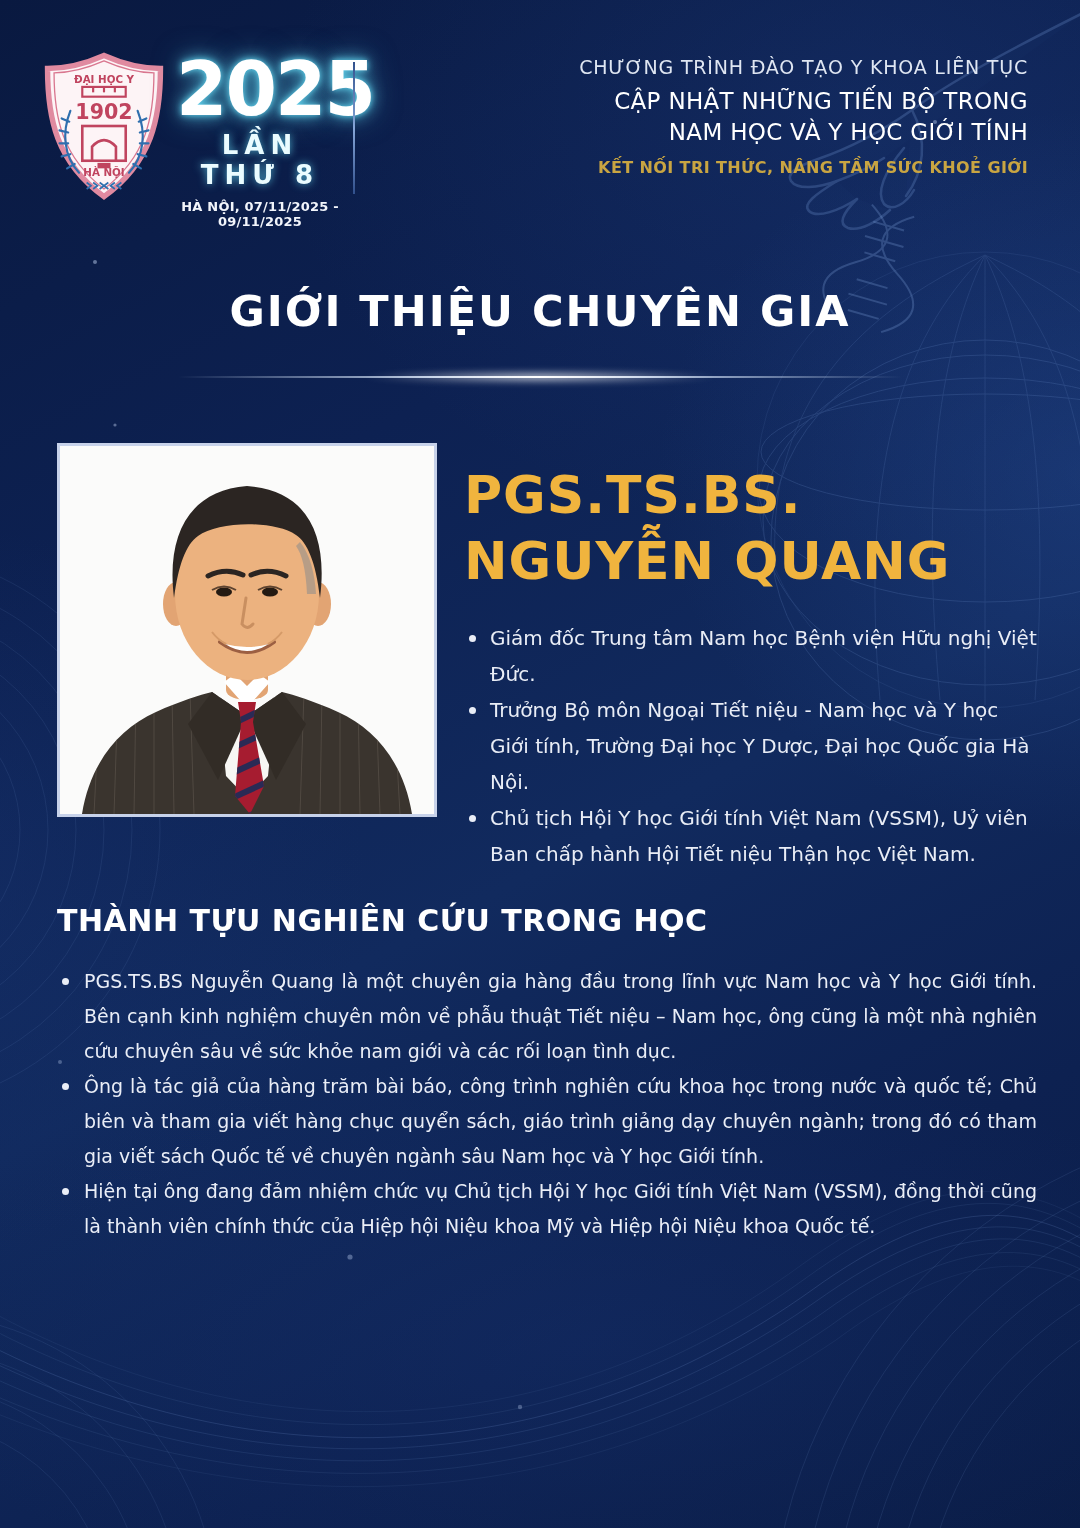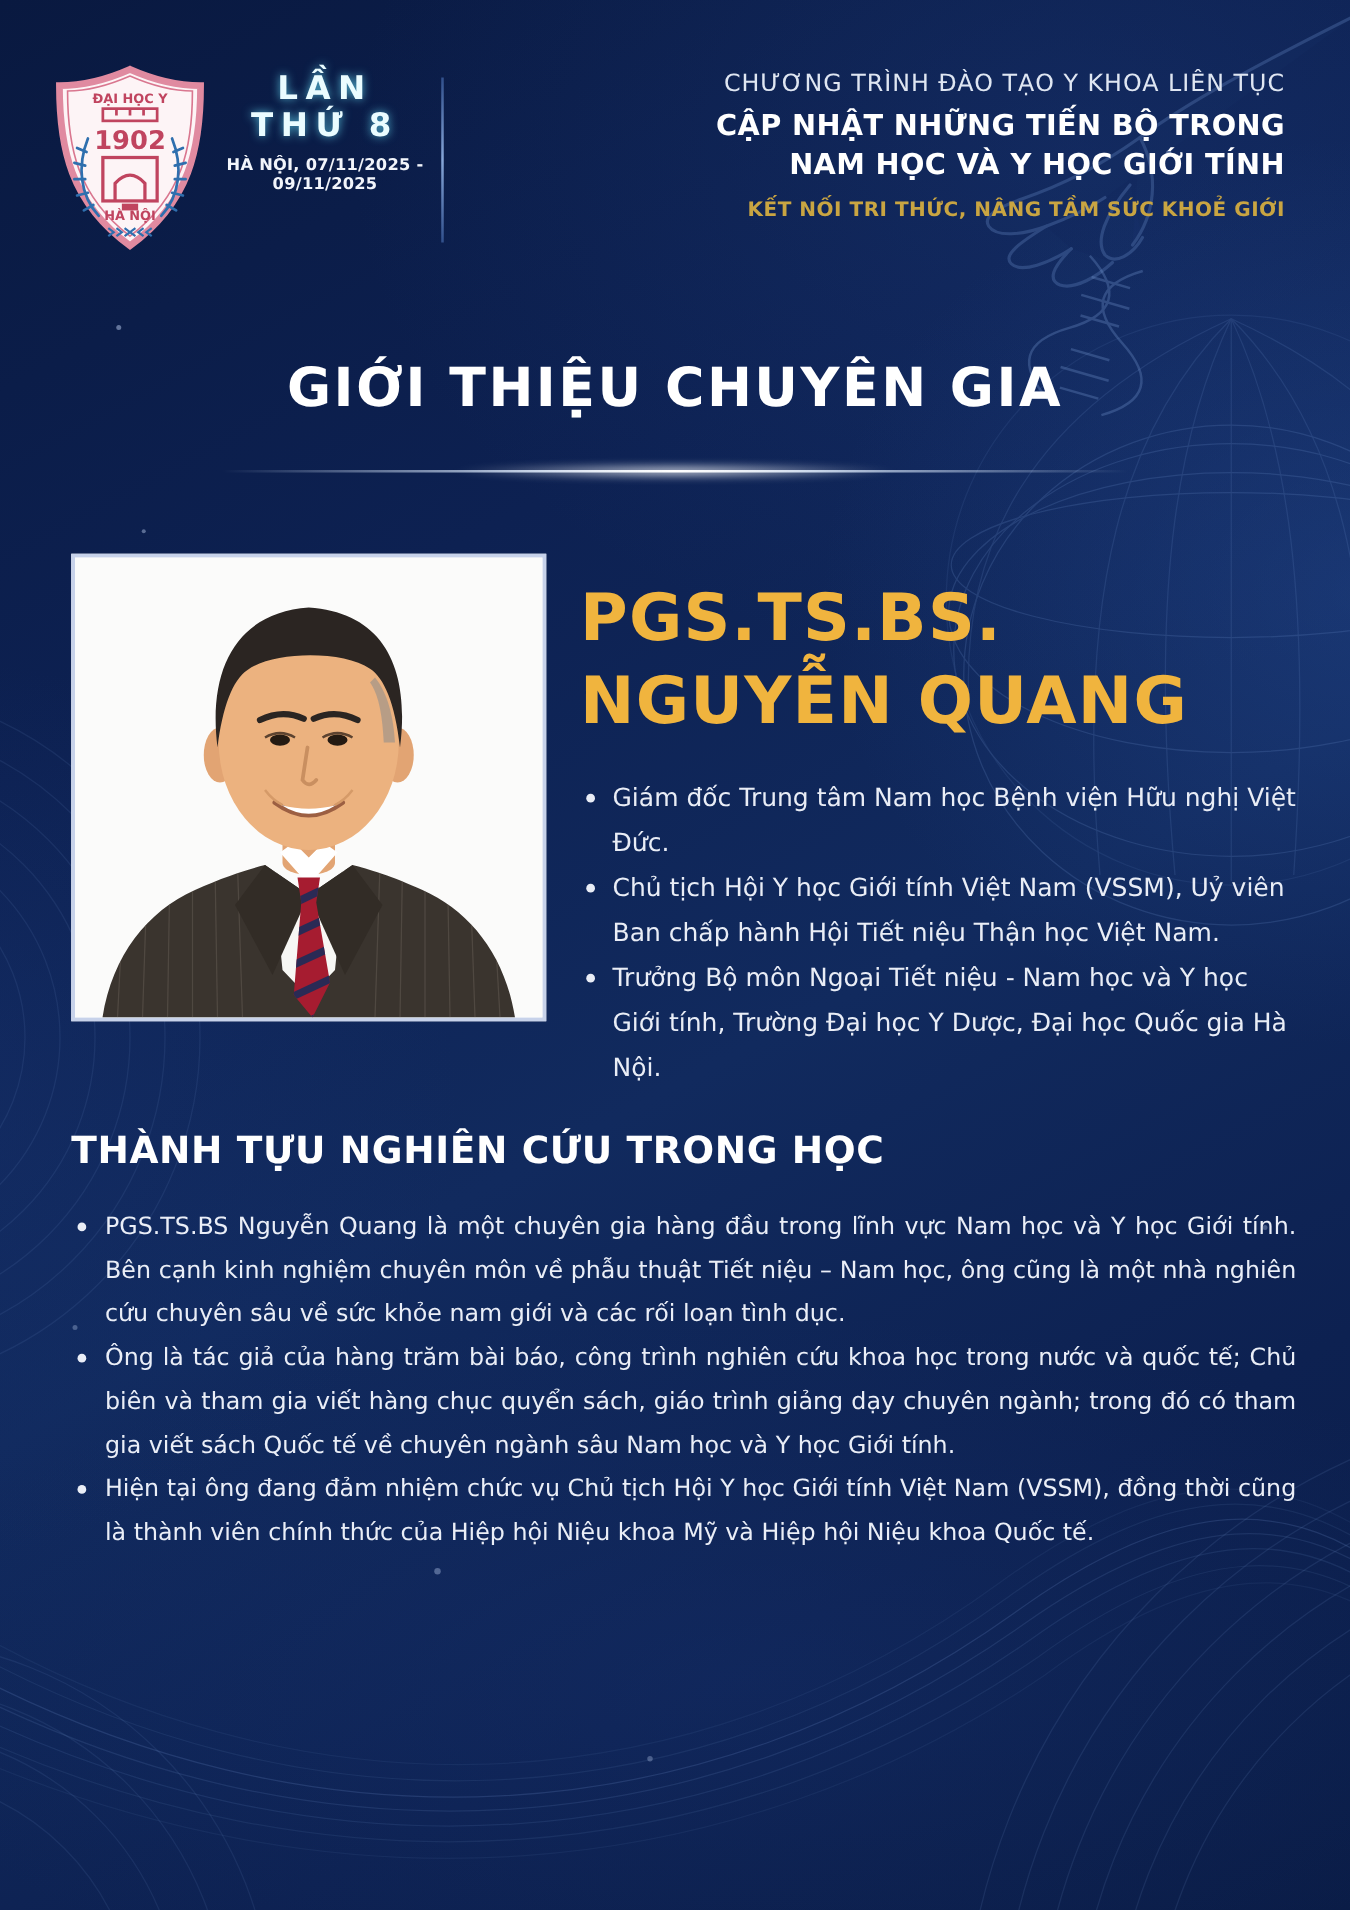--- a/index.html
+++ b/index.html
@@ -25,21 +25,21 @@
   }
   .edition-label{
     margin-top:4px;font-size:26px;font-weight:800;letter-spacing:6px;color:#eafcff;
     text-shadow:0 0 8px rgba(99,216,241,.8);
   }
   .edition-dates{margin-top:9px;font-size:13px;font-weight:700;color:#f2f5fb;letter-spacing:.2px;}
   .v-divider{position:absolute;left:353px;top:62px;width:2px;height:132px;
     background:linear-gradient(#31508c,#86a6d8,#31508c);}
   .program{position:absolute;left:368px;top:56px;width:660px;text-align:right;}
   .program-kicker{font-size:19px;color:#dfe6f2;letter-spacing:.8px;}
-  .program-title{margin-top:8px;font-size:23px;font-weight:700;line-height:1.34;letter-spacing:.3px;color:#ffffff;}
+  .program-title{margin-top:8px;font-size:23px;font-weight:400;line-height:1.34;letter-spacing:.3px;color:#ffffff;}
   .program-tagline{margin-top:10px;font-size:16px;font-weight:700;color:#c9a542;letter-spacing:.4px;}
 
   
   .page-title{position:absolute;left:0;right:0;top:286px;margin:0;text-align:center;
     font-size:43px;font-weight:800;letter-spacing:2px;color:#ffffff;}
   .glow-line{position:absolute;left:178px;top:376px;width:724px;height:2px;
     background:linear-gradient(to right,rgba(190,210,245,0),rgba(220,235,255,.85) 35%,#ffffff 50%,rgba(220,235,255,.85) 65%,rgba(190,210,245,0));}
   .glow-line::before{content:"";position:absolute;left:25%;right:25%;top:-6px;height:14px;border-radius:50%;
     background:radial-gradient(ellipse at center,rgba(255,255,255,.75),rgba(255,255,255,0) 70%);filter:blur(3px);}
 
@@ -173,20 +173,21 @@
         <path d="M92,66 l7,-3 M93,76 l8,-2 M93,86 l8,0 M91,96 l8,2 M87,105 l7,4"></path>
       </g>
       <text x="60" y="116" text-anchor="middle" font-size="9.5" font-weight="bold" fill="#c0445f">HÀ NỘI</text>
       <g stroke="#2f6fae" stroke-width="1.6" fill="none">
         <path d="M44,122 l4,3 -4,3 M50,122 l4,3 -4,3 M56,122 l4,3 -4,3"></path>
         <path d="M76,122 l-4,3 4,3 M70,122 l-4,3 4,3 M64,122 l-4,3 4,3"></path>
       </g>
     </svg>
 
     <div class="edition">
+      <div class="edition-year">2025</div>
       <div class="edition-label">LẦN THỨ 8</div>
       <div class="edition-dates">HÀ NỘI, 07/11/2025 - 09/11/2025</div>
     </div>
 
     <div class="v-divider"></div>
 
     <div class="program">
       <div class="program-kicker">CHƯƠNG TRÌNH ĐÀO TẠO Y KHOA LIÊN TỤC</div>
       <div class="program-title">
         <div>CẬP NHẬT NHỮNG TIẾN BỘ TRONG</div>
@@ -269,22 +270,22 @@
     </svg>
   </figure>
 
   <div class="expert-info">
     <div class="expert-title">
       <div>PGS.TS.BS.</div>
       <div>NGUYỄN QUANG</div>
     </div>
     <ul class="roles">
       <li><span>Giám đốc Trung tâm Nam học Bệnh viện Hữu nghị Việt Đức.</span></li>
+      <li><span>Trưởng Bộ môn Ngoại Tiết niệu - Nam học và Y học Giới tính, Trường Đại học Y Dược, Đại học Quốc gia Hà Nội.</span></li>
       <li><span>Chủ tịch Hội Y học Giới tính Việt Nam (VSSM), Uỷ viên Ban chấp hành Hội Tiết niệu Thận học Việt Nam.</span></li>
-      <li><span>Trưởng Bộ môn Ngoại Tiết niệu - Nam học và Y học Giới tính, Trường Đại học Y Dược, Đại học Quốc gia Hà Nội.</span></li>
     </ul>
   </div>
 
   <h2 class="ach-heading">THÀNH TỰU NGHIÊN CỨU TRONG HỌC</h2>
   <ul class="ach-list">
     <li><span>PGS.TS.BS Nguyễn Quang là một chuyên gia hàng đầu trong lĩnh vực Nam học và Y học Giới tính. Bên cạnh kinh nghiệm chuyên môn về phẫu thuật Tiết niệu – Nam học, ông cũng là một nhà nghiên cứu chuyên sâu về sức khỏe nam giới và các rối loạn tình dục.</span></li>
     <li><span>Ông là tác giả của hàng trăm bài báo, công trình nghiên cứu khoa học trong nước và quốc tế; Chủ biên và tham gia viết hàng chục quyển sách, giáo trình giảng dạy chuyên ngành; trong đó có tham gia viết sách Quốc tế về chuyên ngành sâu Nam học và Y học Giới tính.</span></li>
     <li><span>Hiện tại ông đang đảm nhiệm chức vụ Chủ tịch Hội Y học Giới tính Việt Nam (VSSM), đồng thời cũng là thành viên chính thức của Hiệp hội Niệu khoa Mỹ và Hiệp hội Niệu khoa Quốc tế.</span></li>
   </ul>
 

